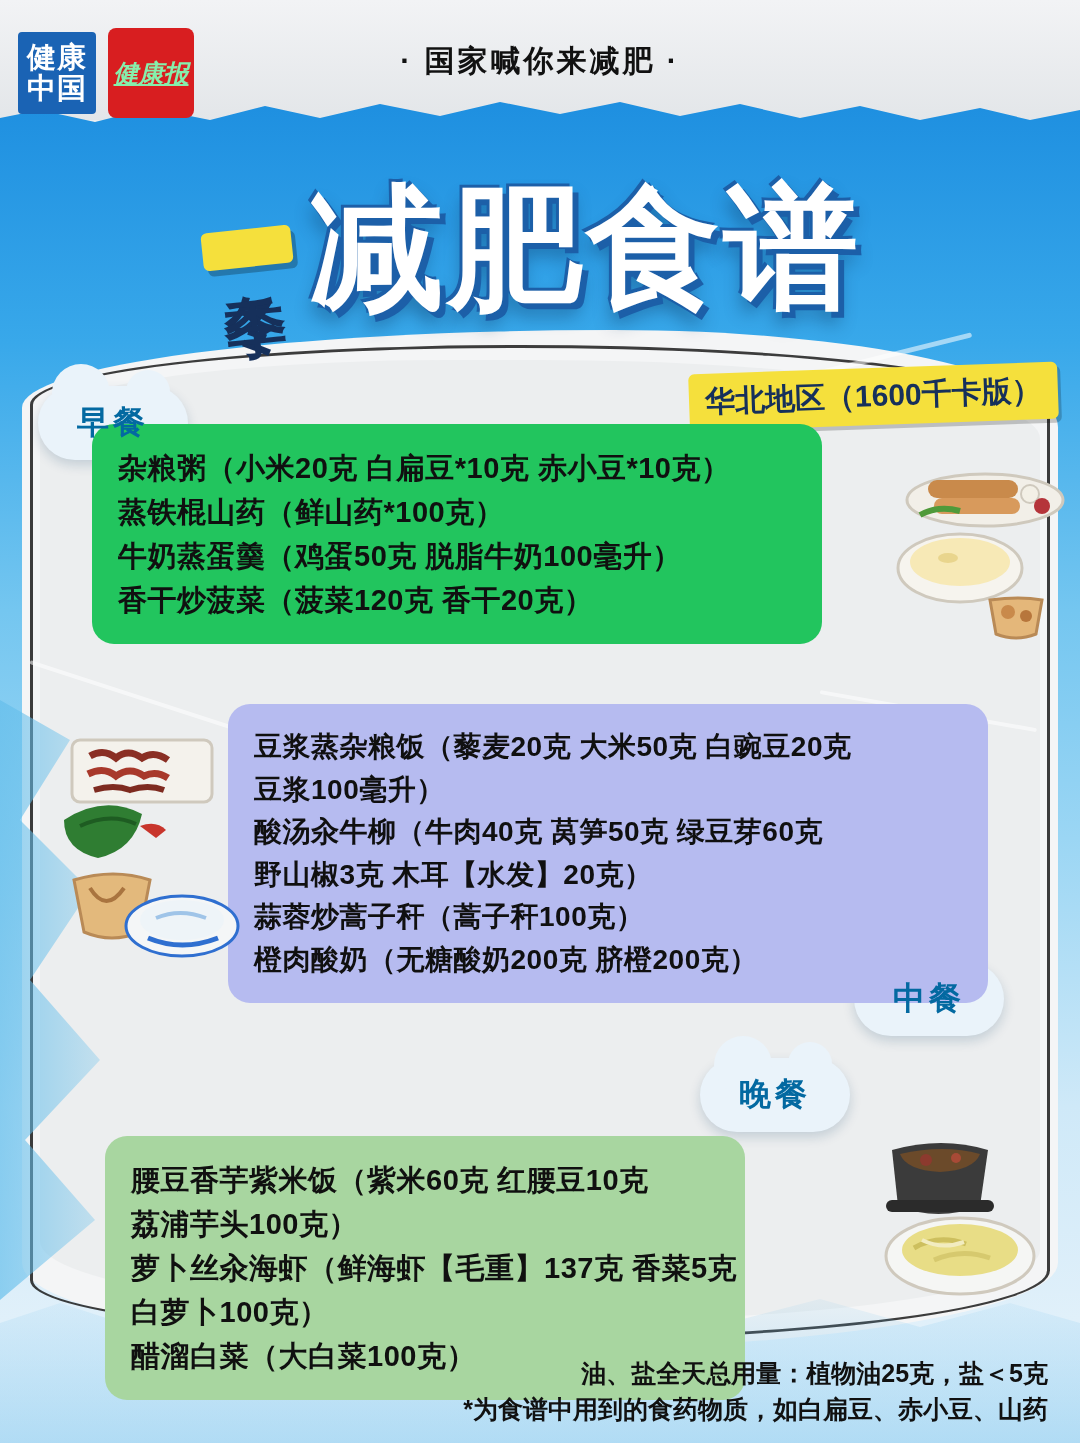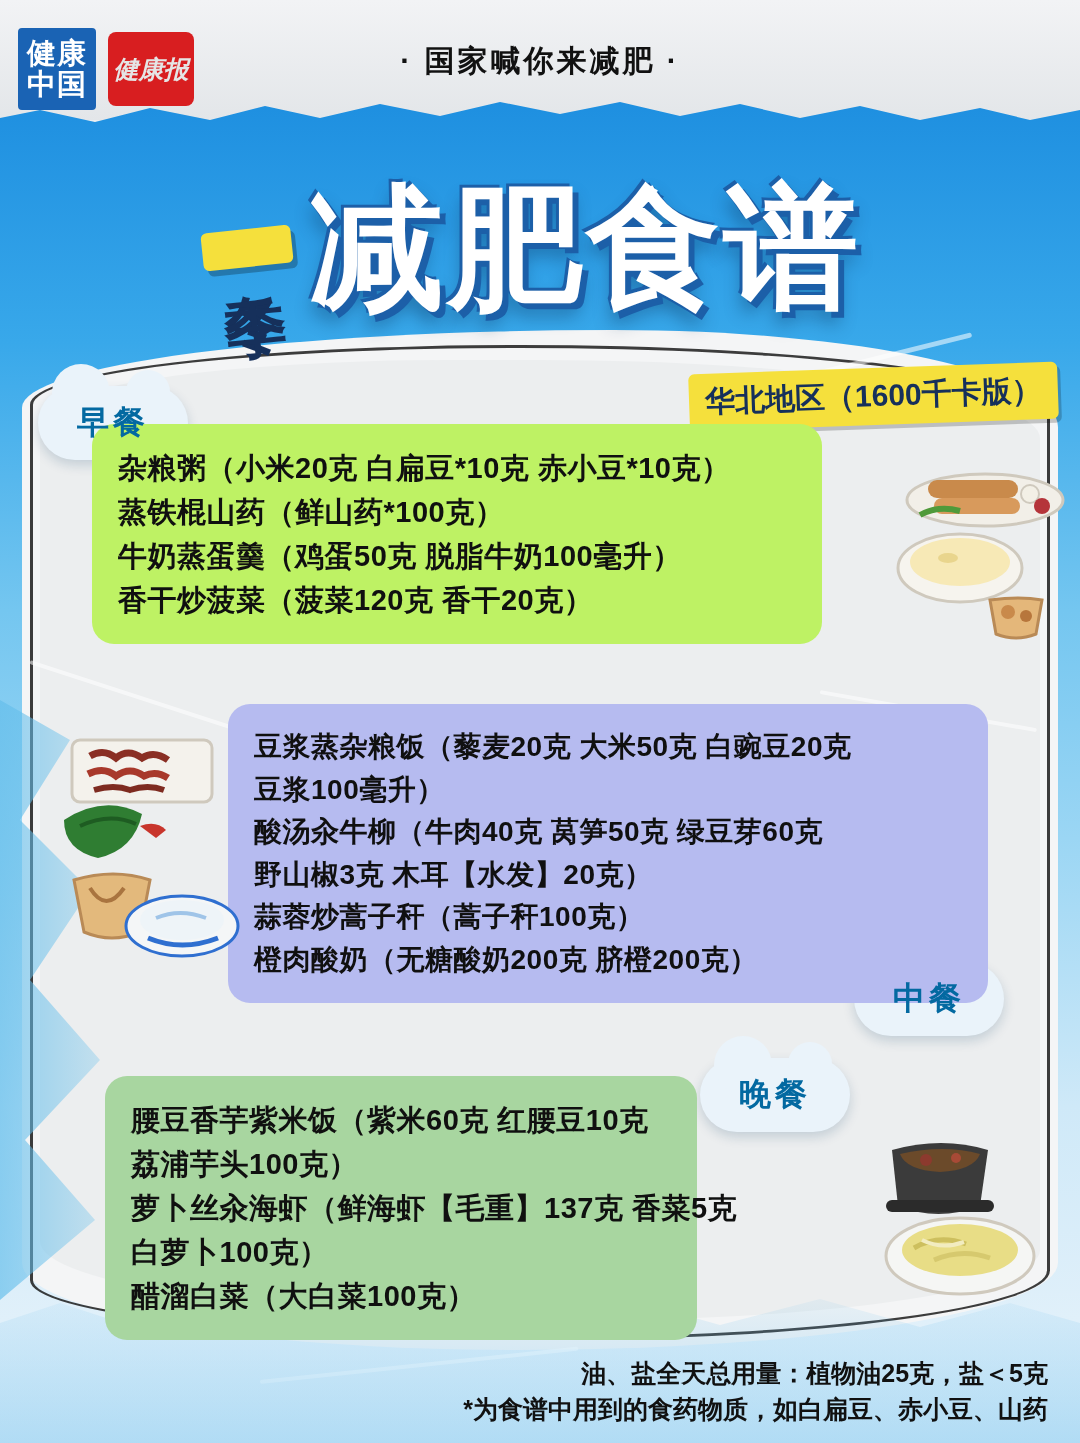--- a/index.html
+++ b/index.html
@@ -95,28 +95,29 @@
     color: #fff;
     border-radius: 4px;
     display: flex; flex-direction: column;
     align-items: center; justify-content: center;
     font-size: 29px; font-weight: 700; line-height: 1.06;
     letter-spacing: 1px;
     border: 3px solid #1a63b4;
   }
   .logo-jkzg span { display: block; }
   .logo-jkb {
-    width: 86px; height: 74px;
+    width: 86px; height: 90px;
     background: #d81e20;
-    color: #e5e5e5;
+    color: #86efac;
     border-radius: 8px;
     display: flex; align-items: center; justify-content: center;
     font-size: 25px; font-weight: 700;
     font-style: italic;
     letter-spacing: 0px;
+    text-decoration: underline;
   }
   .tagline {
     position: absolute;
     left: 0; right: 0; top: 41px;
     text-align: center;
     font-size: 30px;
     font-weight: 800;
     color: #111;
     letter-spacing: 3px;
   }
@@ -175,28 +176,28 @@
     border-radius: 22px;
     padding: 22px 26px;
     font-size: 29px;
     font-weight: 700;
     color: #101010;
     line-height: 1.52;
     letter-spacing: .5px;
   }
   .card-breakfast {
     left: 92px; top: 424px; width: 730px;
-    background: #bef264;
+    background: #22c55e;
   }
   .card-lunch {
     left: 228px; top: 704px; width: 760px;
     background: #b6bbf0;
   }
   .card-dinner {
-    left: 105px; top: 1076px; width: 592px;
+    left: 105px; top: 1136px; width: 640px;
     background: #a8d6a0;
   }
   .card p { margin: 0; white-space: nowrap; }
   .card.card-lunch p { font-size: 28px; }
 
   
   .cloud {
     position: absolute;
     width: 150px; height: 74px;
     background: #eaf3fa;

